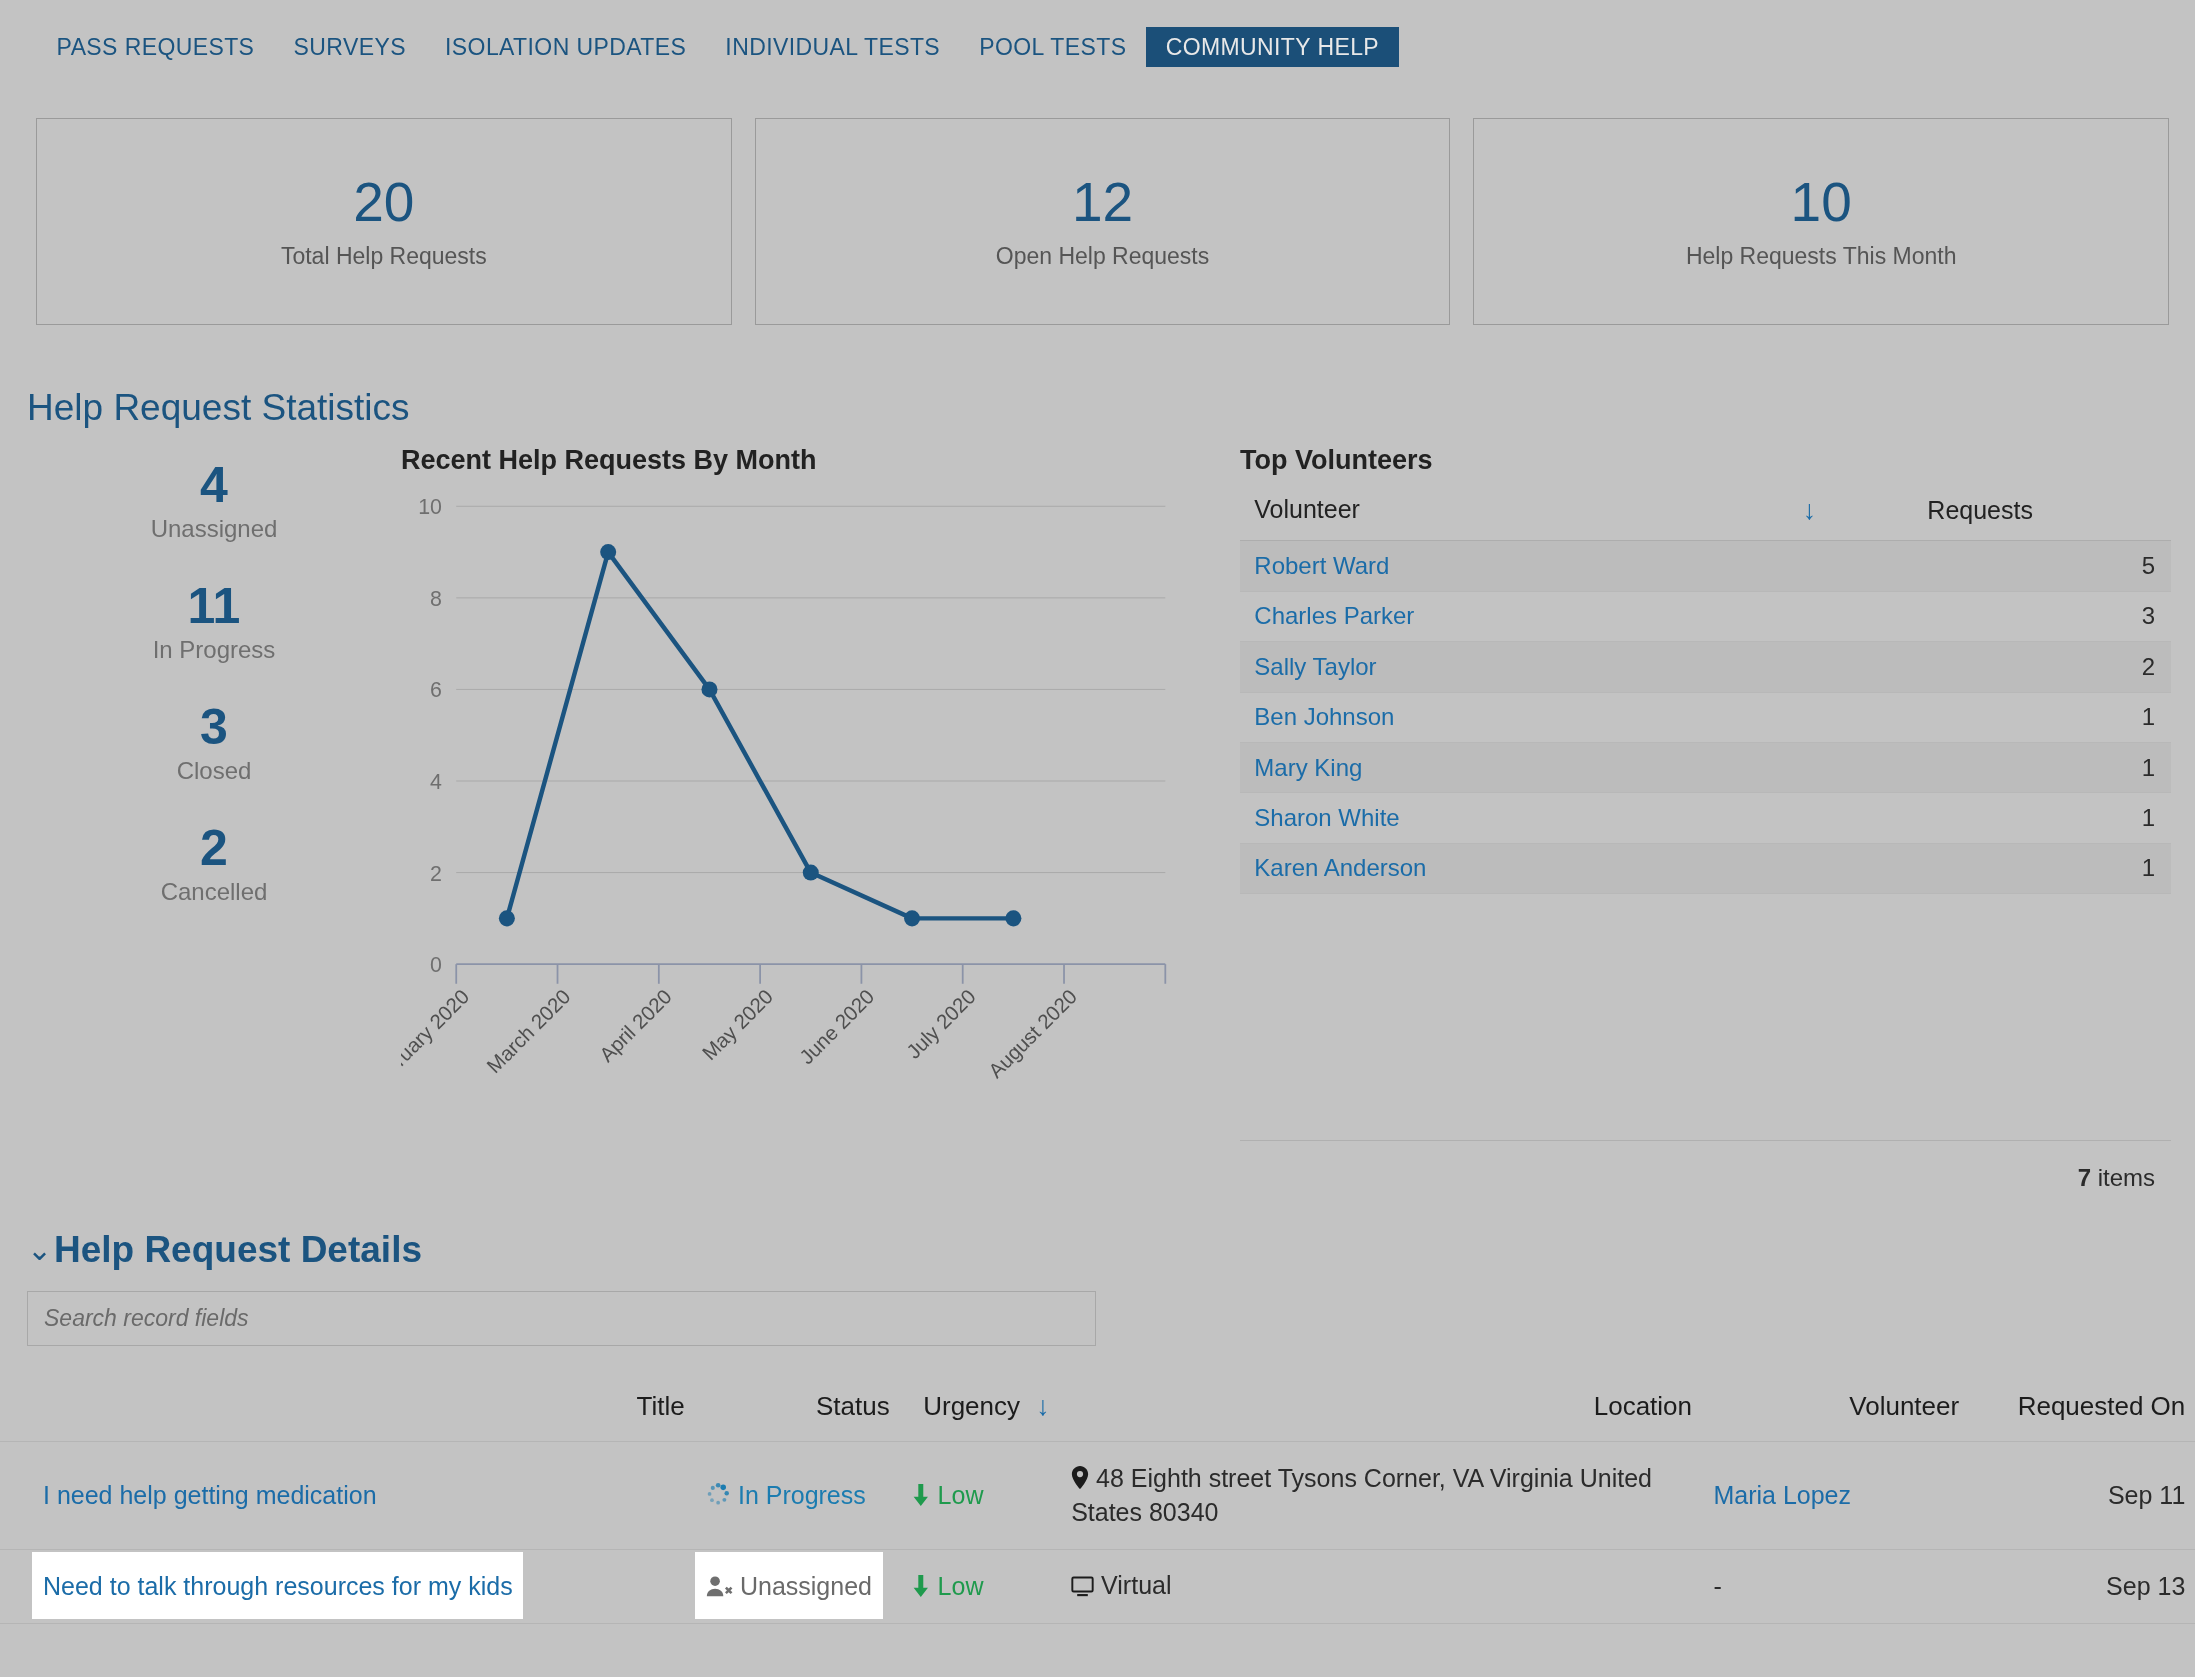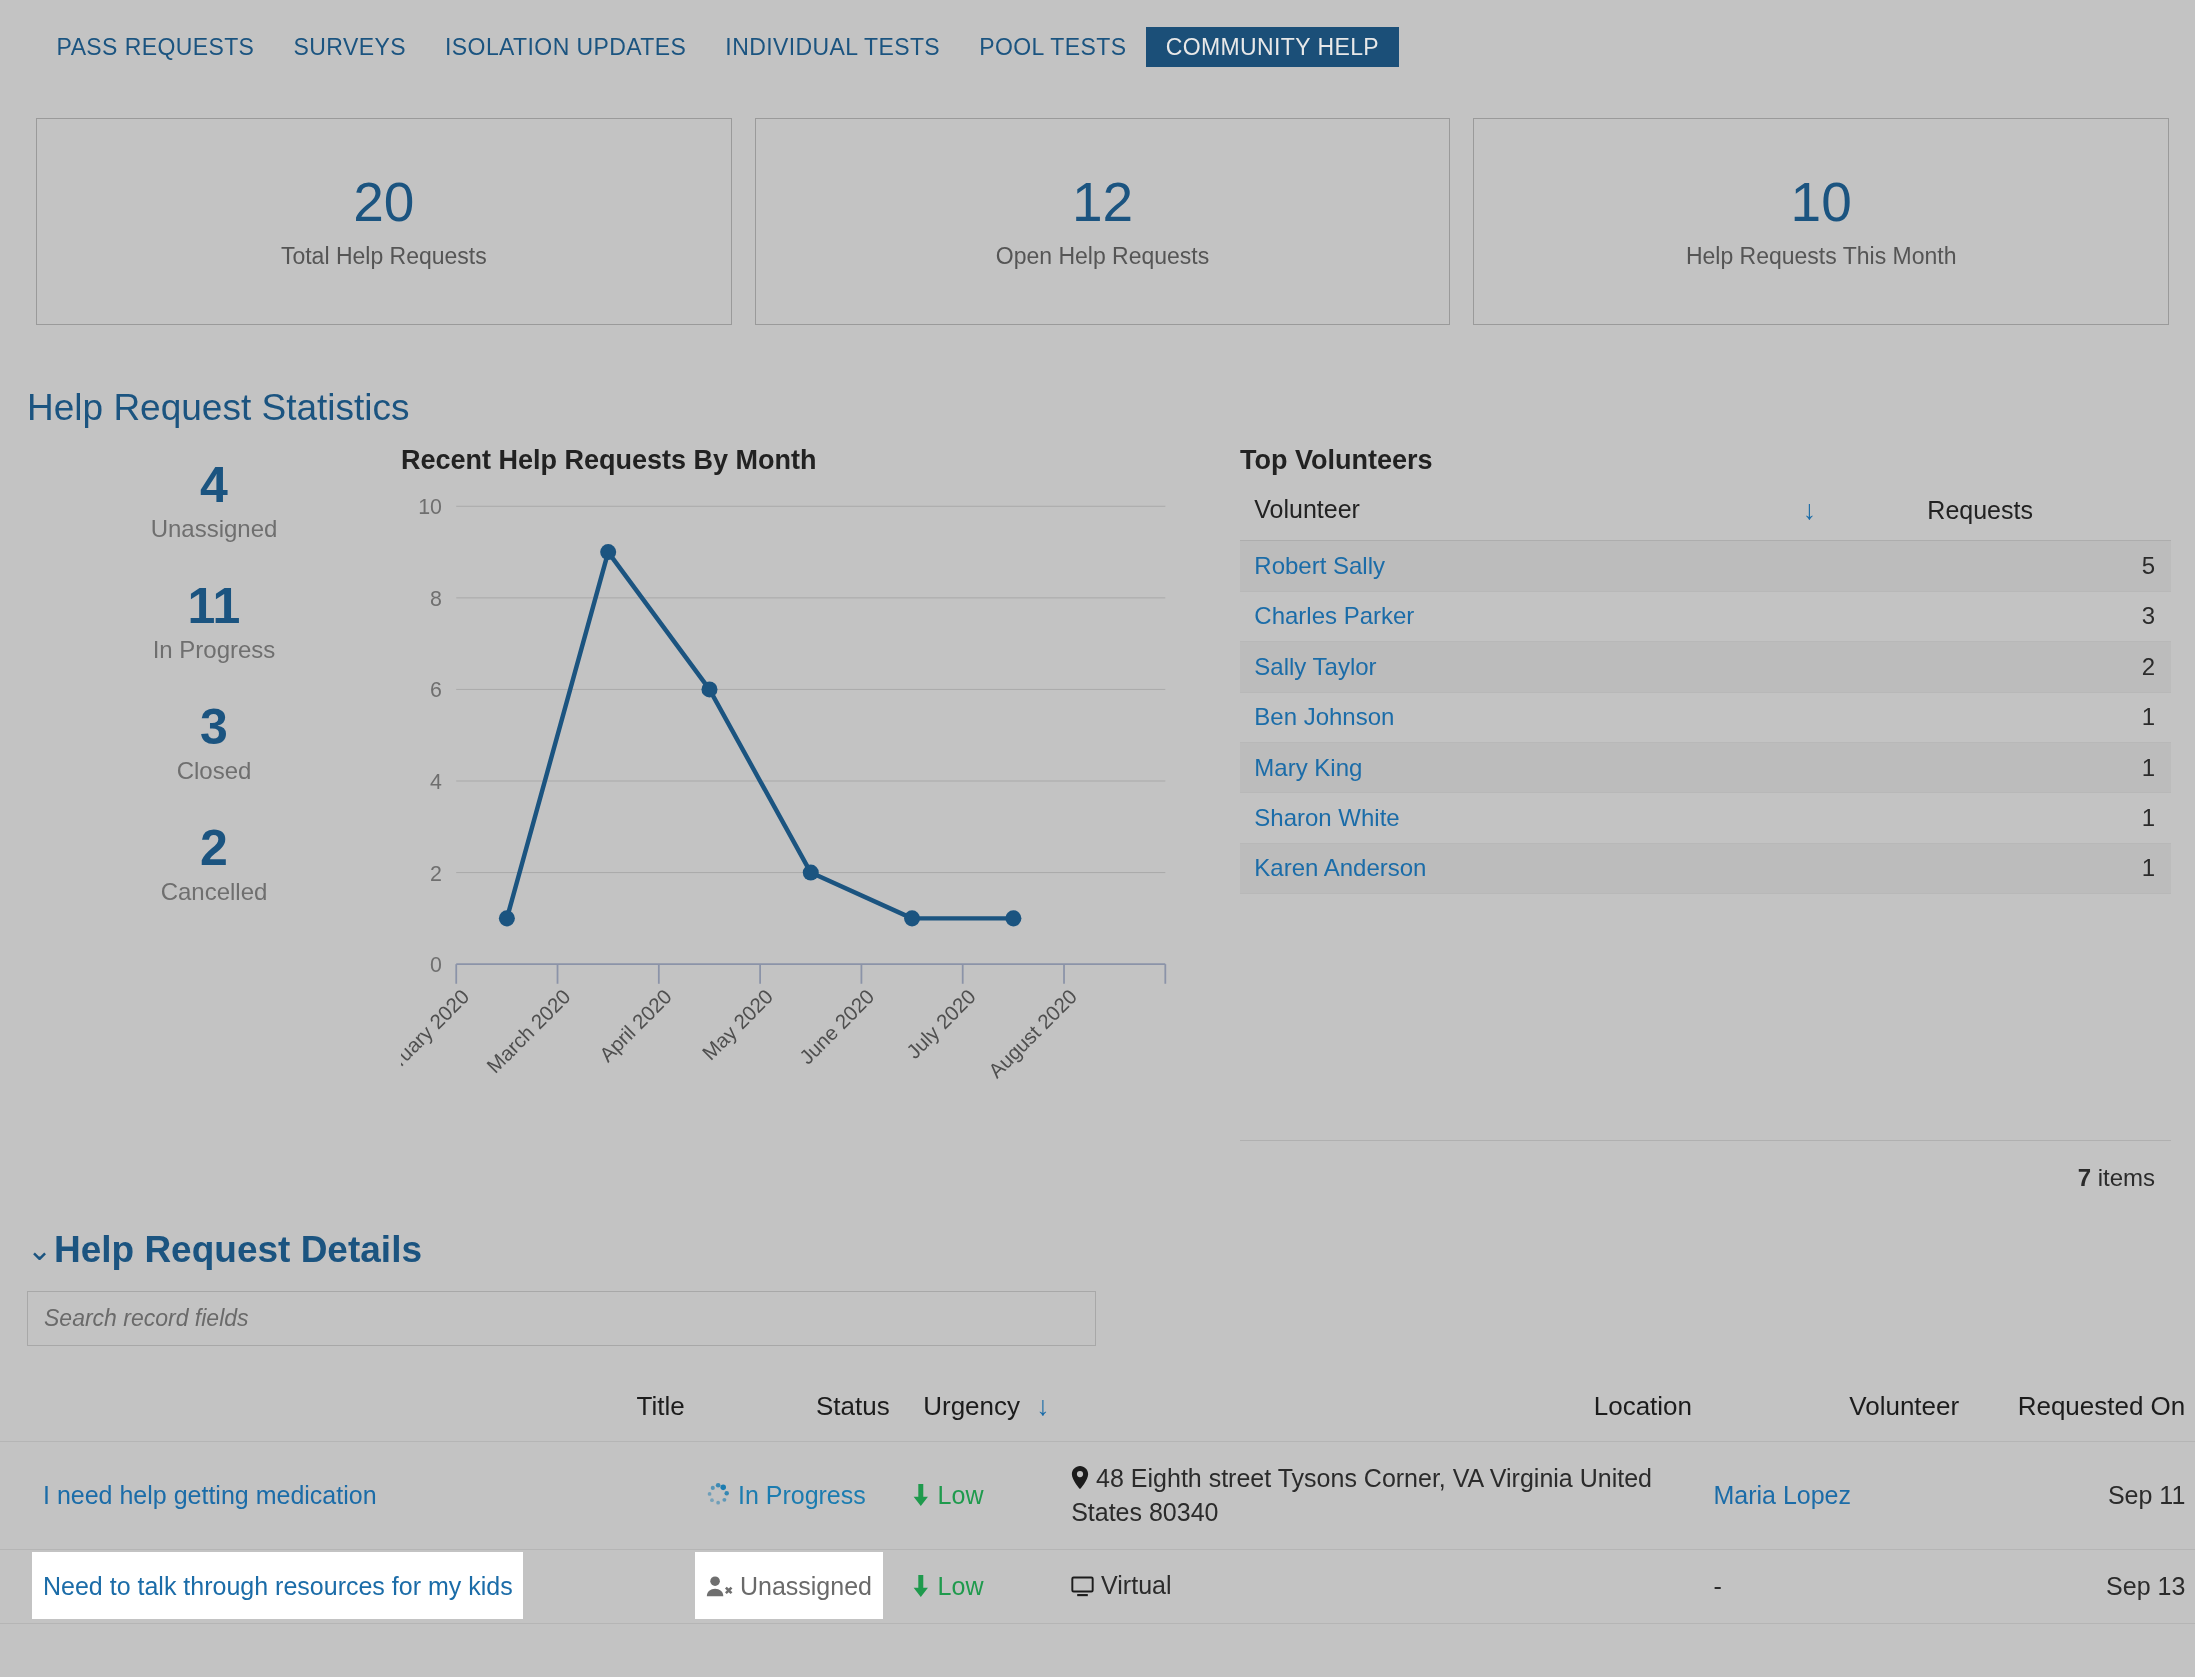--- a/index.html
+++ b/index.html
@@ -347,21 +347,21 @@
         <tr>
           <th>
             <span>Volunteer</span>
             <span class="sorticon">↓</span>
           </th>
           <th class="num">Requests</th>
         </tr>
       </thead>
       <tbody id="vol-body">
           <tr class="alt">
-            <td class="name">Robert Sally</td>
+            <td class="name">Robert Ward</td>
             <td class="num">5</td>
           </tr>
           <tr>
             <td class="name">Charles Parker</td>
             <td class="num">3</td>
           </tr>
           <tr class="alt">
             <td class="name">Sally Taylor</td>
             <td class="num">2</td>
           </tr>

